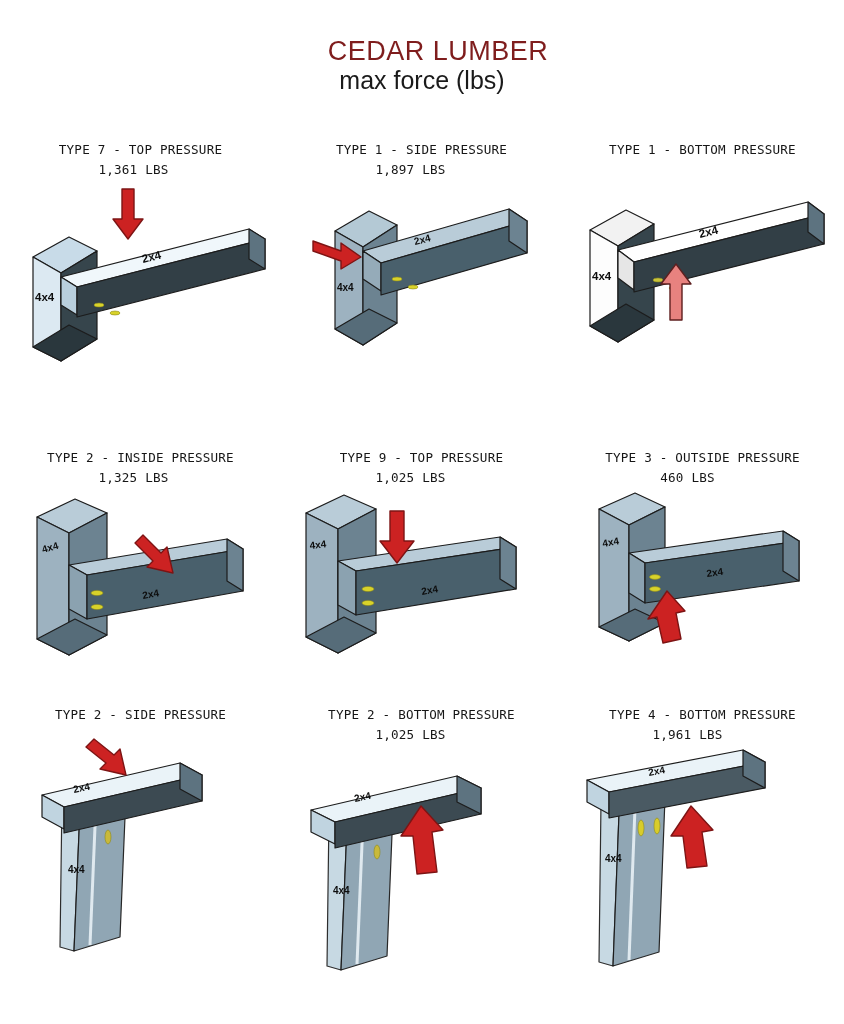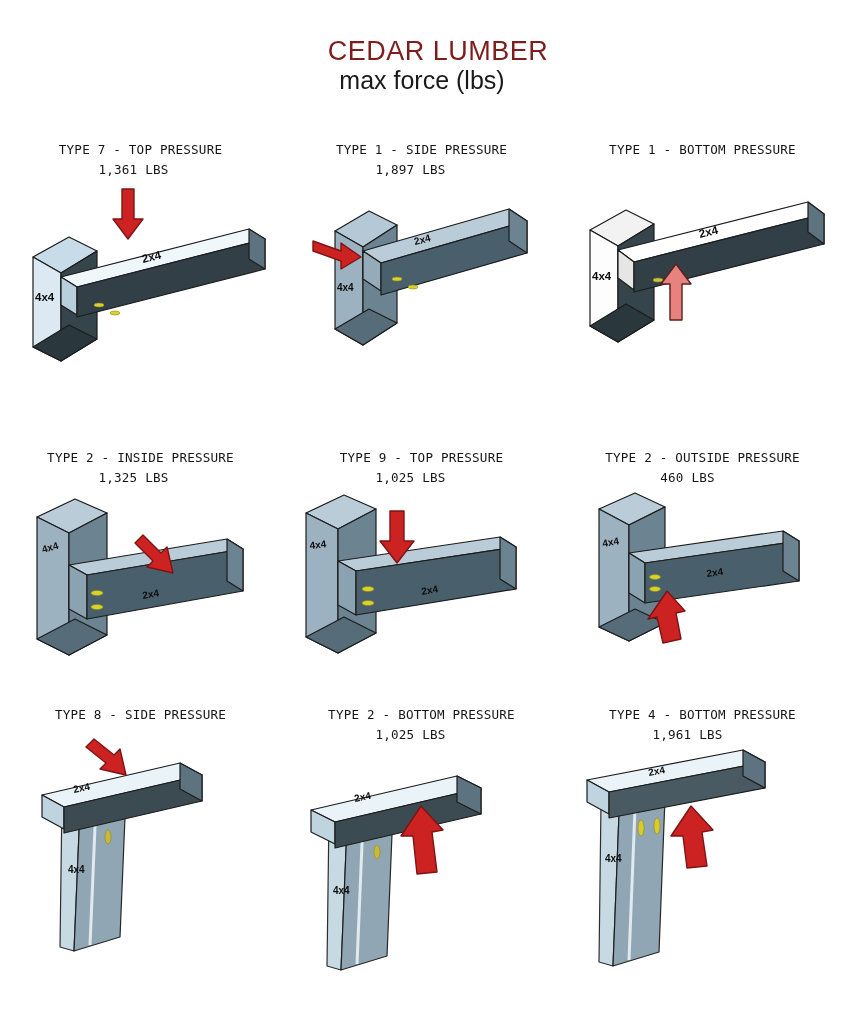--- a/index.html
+++ b/index.html
@@ -211,21 +211,21 @@
           <text class="lbl-sm" x="128" y="108" transform="rotate(-10 128 108)">2x4</text>
           <g>
             <polygon points="96,24 110,24 110,54 120,54 103,76 86,54 96,54" fill="#cc2222" stroke="#7d1414" stroke-width="1.4" stroke-linejoin="round"></polygon>
           </g>
         </svg>
       </div>
     </div>
 
     <div class="cell r2 c3">
       <div class="caption">
-        <span>TYPE 2 - OUTSIDE PRESSURE</span>
+        <span>TYPE 3 - OUTSIDE PRESSURE</span>
         <span class="ln2">460 LBS</span>
       </div>
       <div class="fig">
         <svg width="256" height="195" viewBox="0 0 256 195">
           <g stroke="#1c1c1c" stroke-width="1.2" stroke-linejoin="round">
             <polygon points="24,22 60,6 90,20 54,38" fill="#b9ccd8"></polygon>
             <polygon points="24,22 54,38 54,154 24,140" fill="#9db2c0"></polygon>
             <polygon points="54,38 90,20 90,136 54,154" fill="#6c8391"></polygon>
             <polygon points="24,140 54,154 90,136 60,122" fill="#566c79"></polygon>
             <polygon points="54,66 208,44 224,54 70,76" fill="#b9ccd8"></polygon>
@@ -239,21 +239,21 @@
           <text class="lbl-sm" x="132" y="90" transform="rotate(-8 132 90)">2x4</text>
           <g>
             <polygon points="92,104 110,124 101,126 106,152 88,156 82,130 73,132" fill="#cc2222" stroke="#7d1414" stroke-width="1.4" stroke-linejoin="round"></polygon>
           </g>
         </svg>
       </div>
     </div>
 
     <div class="cell r3 c1">
       <div class="caption">
-        <span>TYPE 8 - SIDE PRESSURE</span>
+        <span>TYPE 2 - SIDE PRESSURE</span>
       </div>
       <div class="fig">
         <svg width="250" height="240" viewBox="0 0 250 240">
           <g stroke="#1c1c1c" stroke-width="1.2" stroke-linejoin="round">
 
             <polygon points="46,72 92,58 110,68 64,84" fill="#b9ccd8"></polygon>
             <polygon points="46,72 64,84 58,226 44,222" fill="#c3d6e1" opacity="0.92"></polygon>
             <polygon points="64,84 110,68 104,212 58,226" fill="#8ba2b0" opacity="0.95"></polygon>
             <line x1="80" y1="78" x2="74" y2="220" stroke="#dfe9ef" stroke-width="3"></line>
 

